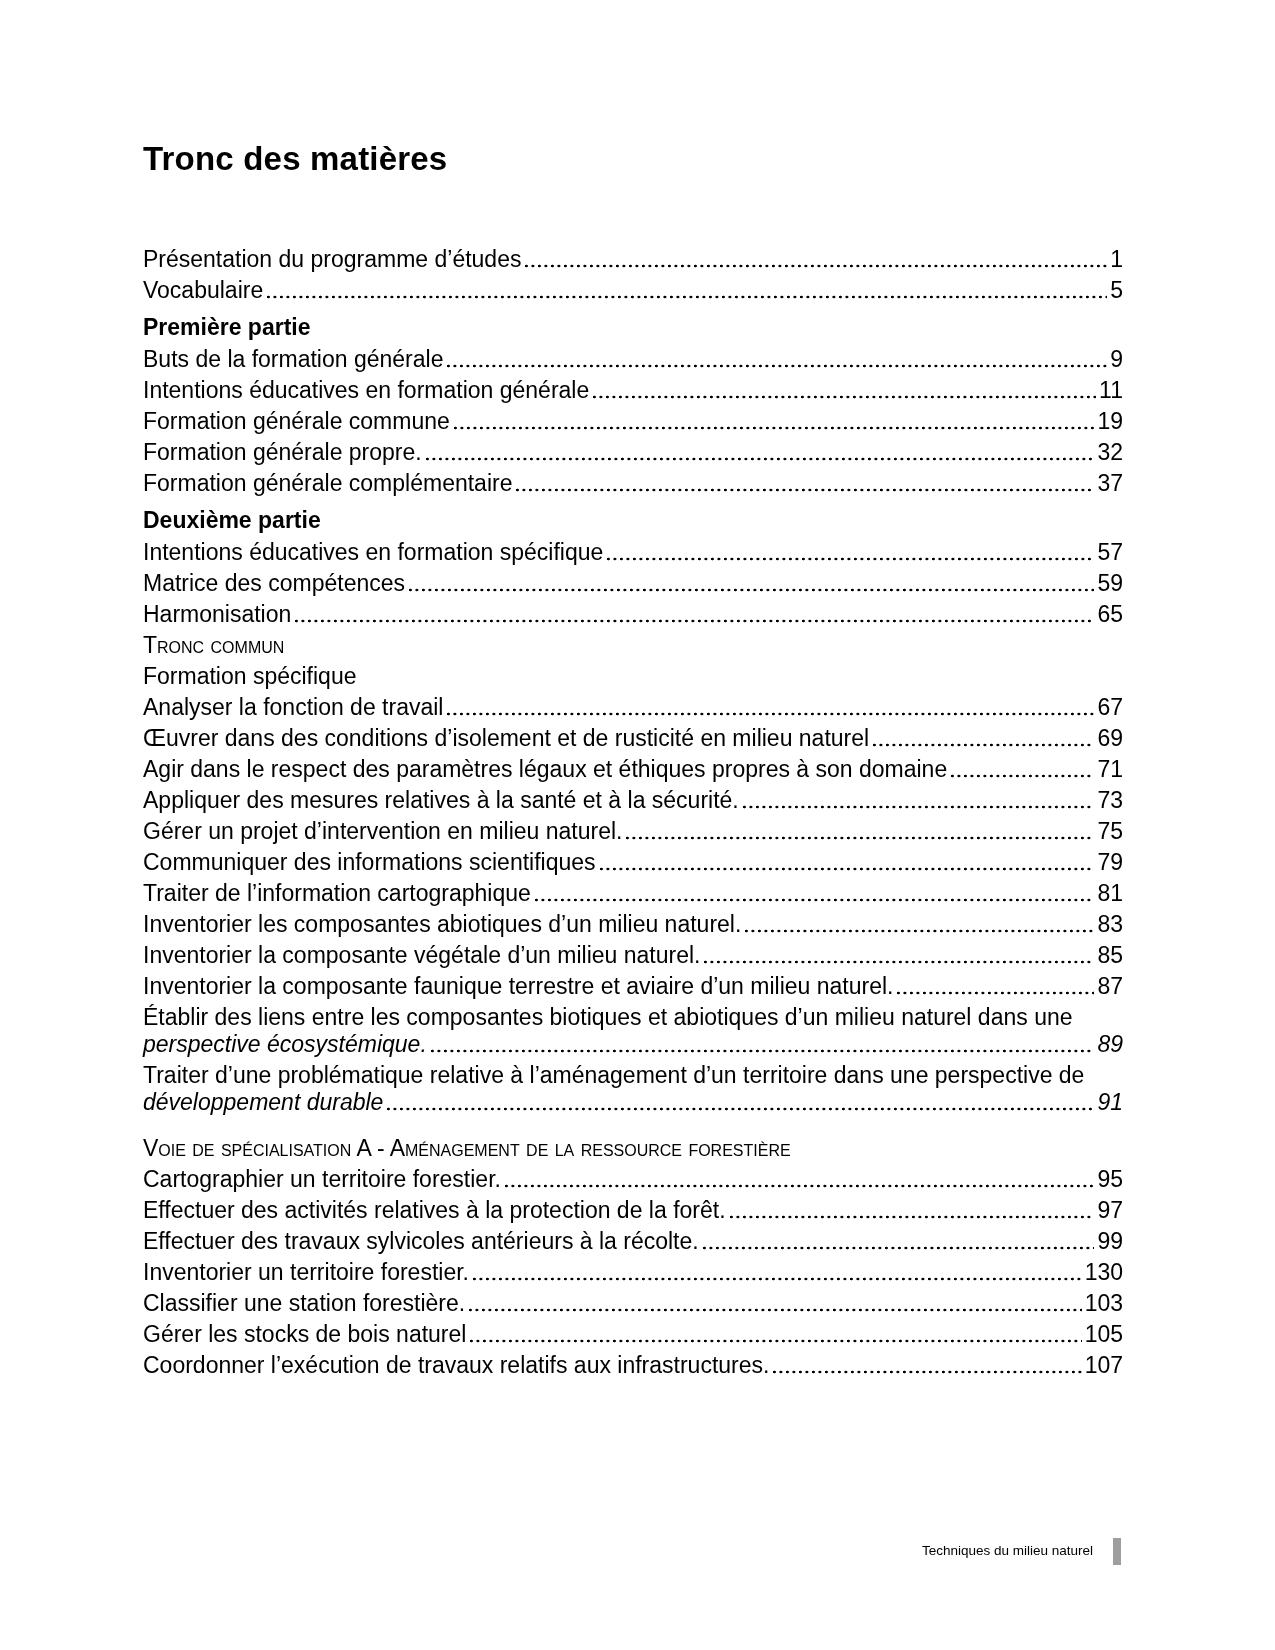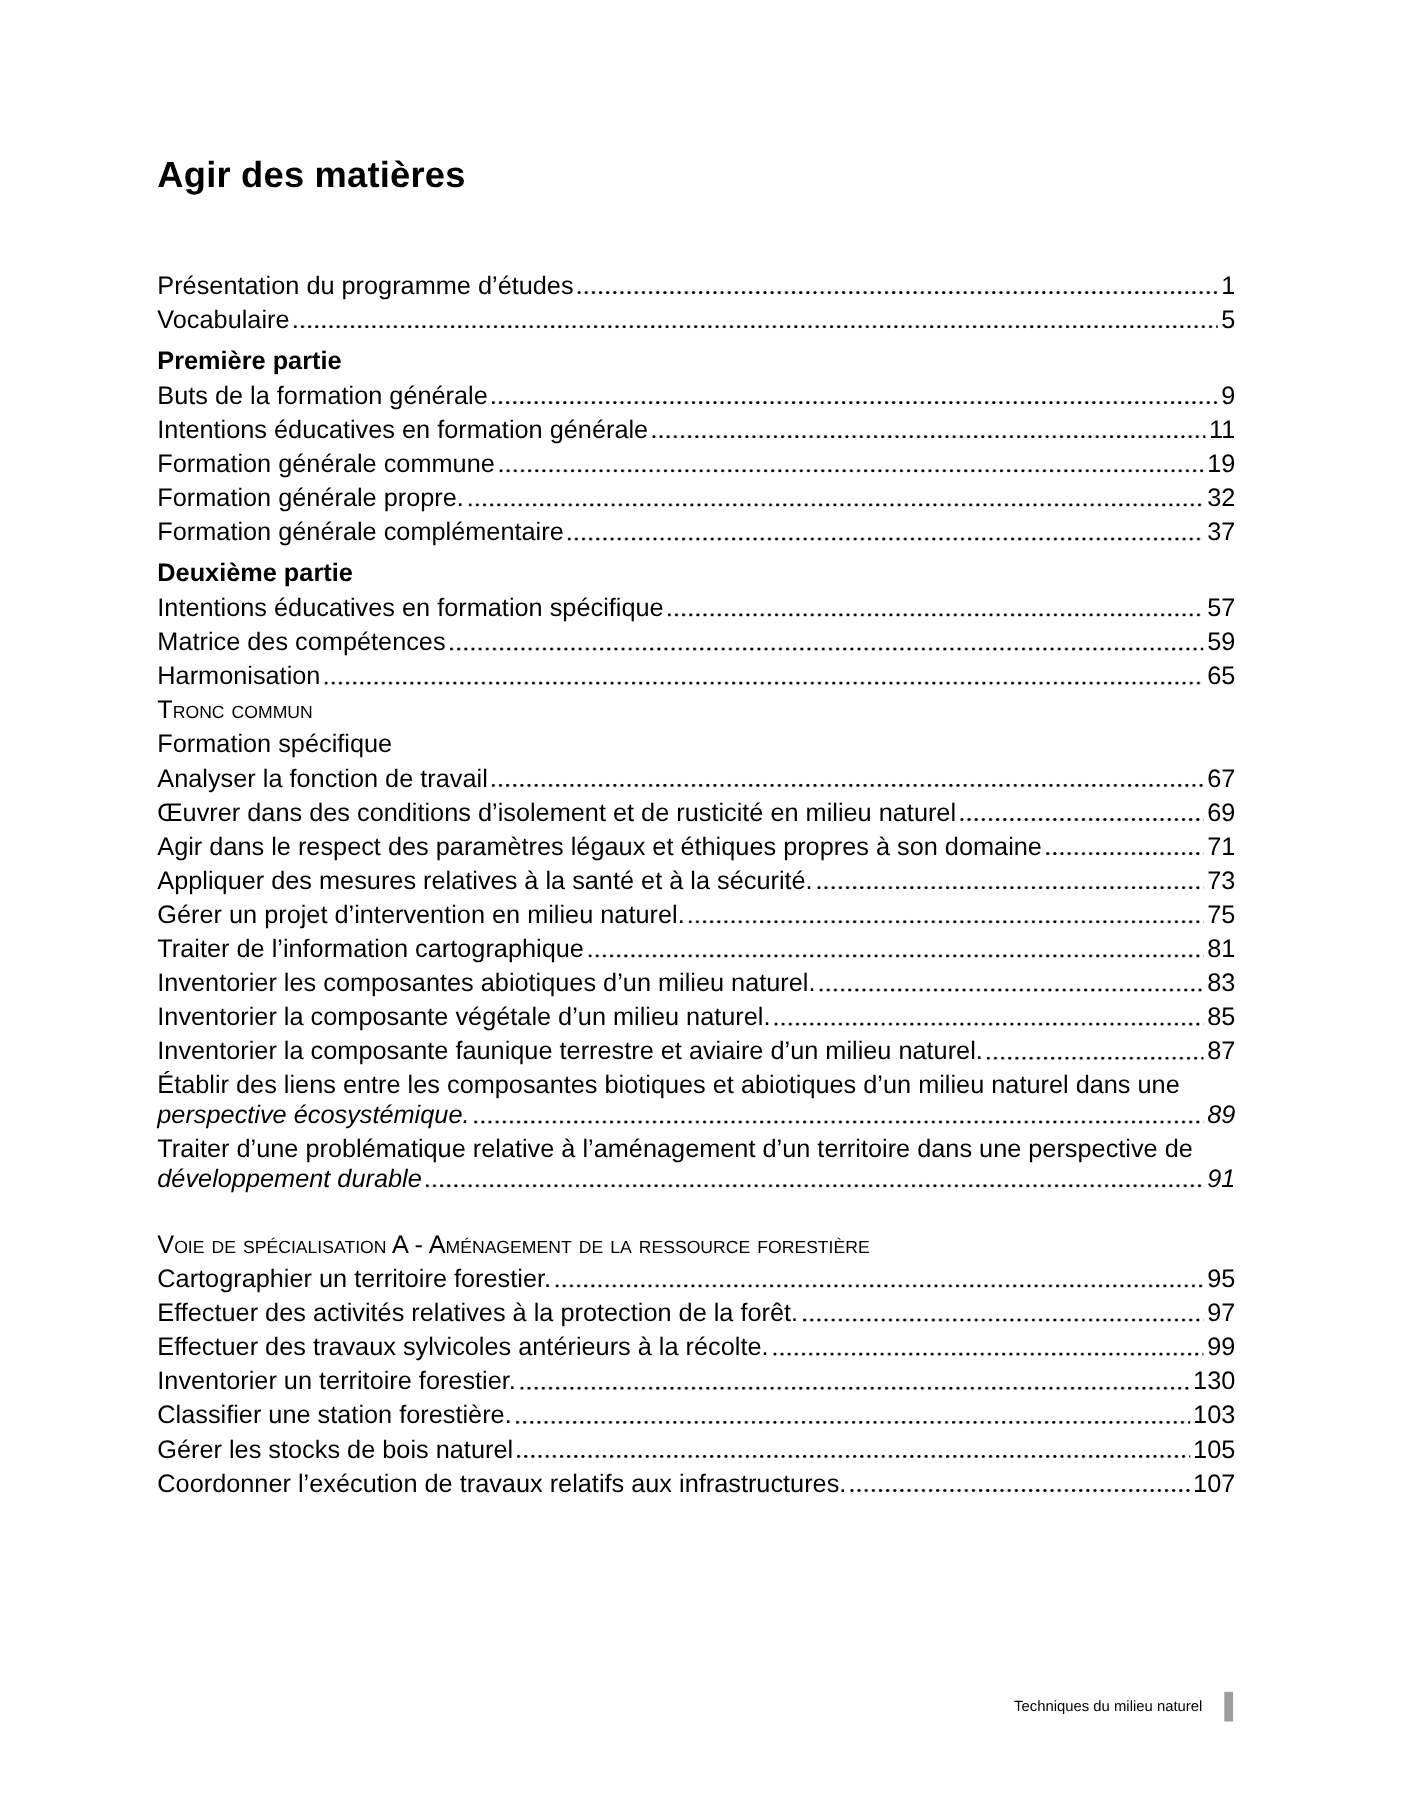--- a/index.html
+++ b/index.html
@@ -31,21 +31,21 @@
   }
   .row { margin-bottom: 4px; }
   .row.entry { display: flex; align-items: baseline; }
   .row.part {
     font-weight: bold;
     margin-top: 10px;
     margin-bottom: 5px;
   }
   .row.plain { }
   .row.smallcaps { font-variant: small-caps; }
-  .row.gap { margin-top: 33px; }
+  .row.gap { margin-top: 19px; }
   .flexline { display: flex; align-items: baseline; font-style: italic; }
   .wrapline { white-space: nowrap; }
   .label { white-space: nowrap; }
   .leader {
     flex: 1;
     min-width: 14px;
     align-self: flex-end;
     height: 4px;
     margin: 0 3px 5px 4px;
     background-image: radial-gradient(circle at 1.5px 2px, #000000 1.15px, transparent 1.65px);
@@ -69,21 +69,21 @@
   }
   .footer-bar {
     width: 8px;
     height: 27px;
   }
 </style>
 </head>
 <body>
 
 <div class="page">
-  <h1 class="doc-title">Agir des matières</h1>
+  <h1 class="doc-title">Tronc des matières</h1>
 
   <div class="toc">
       <div class="row entry">
         <span class="label">Présentation du programme d’études</span>
         <span class="leader"></span>
         <span class="pageno">1</span>
       </div>
       <div class="row entry">
         <span class="label">Vocabulaire</span>
         <span class="leader"></span>
@@ -150,20 +150,25 @@
       </div>
       <div class="row entry">
         <span class="label">Appliquer des mesures relatives à la santé et à la sécurité.</span>
         <span class="leader"></span>
         <span class="pageno">73</span>
       </div>
       <div class="row entry">
         <span class="label">Gérer un projet d’intervention en milieu naturel.</span>
         <span class="leader"></span>
         <span class="pageno">75</span>
+      </div>
+      <div class="row entry">
+        <span class="label">Communiquer des informations scientifiques</span>
+        <span class="leader"></span>
+        <span class="pageno">79</span>
       </div>
       <div class="row entry">
         <span class="label">Traiter de l’information cartographique</span>
         <span class="leader"></span>
         <span class="pageno">81</span>
       </div>
       <div class="row entry">
         <span class="label">Inventorier les composantes abiotiques d’un milieu naturel.</span>
         <span class="leader"></span>
         <span class="pageno">83</span>

